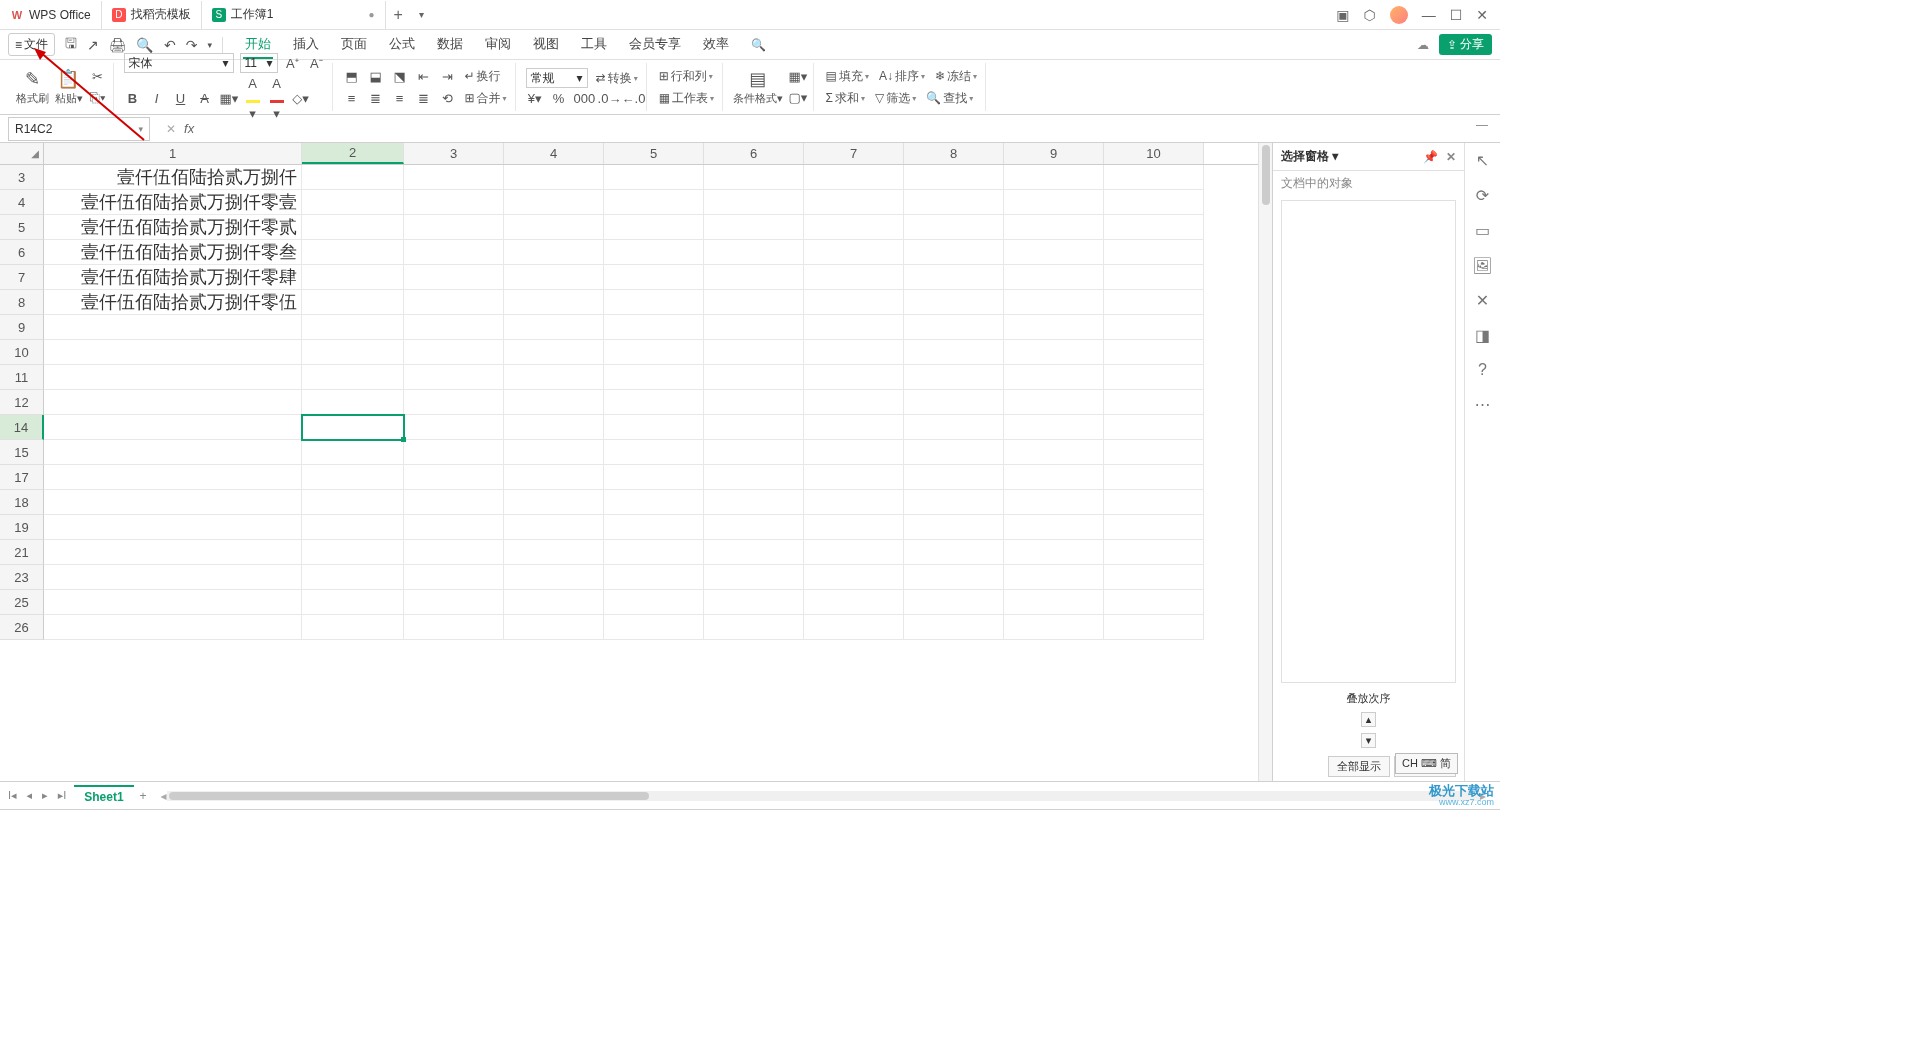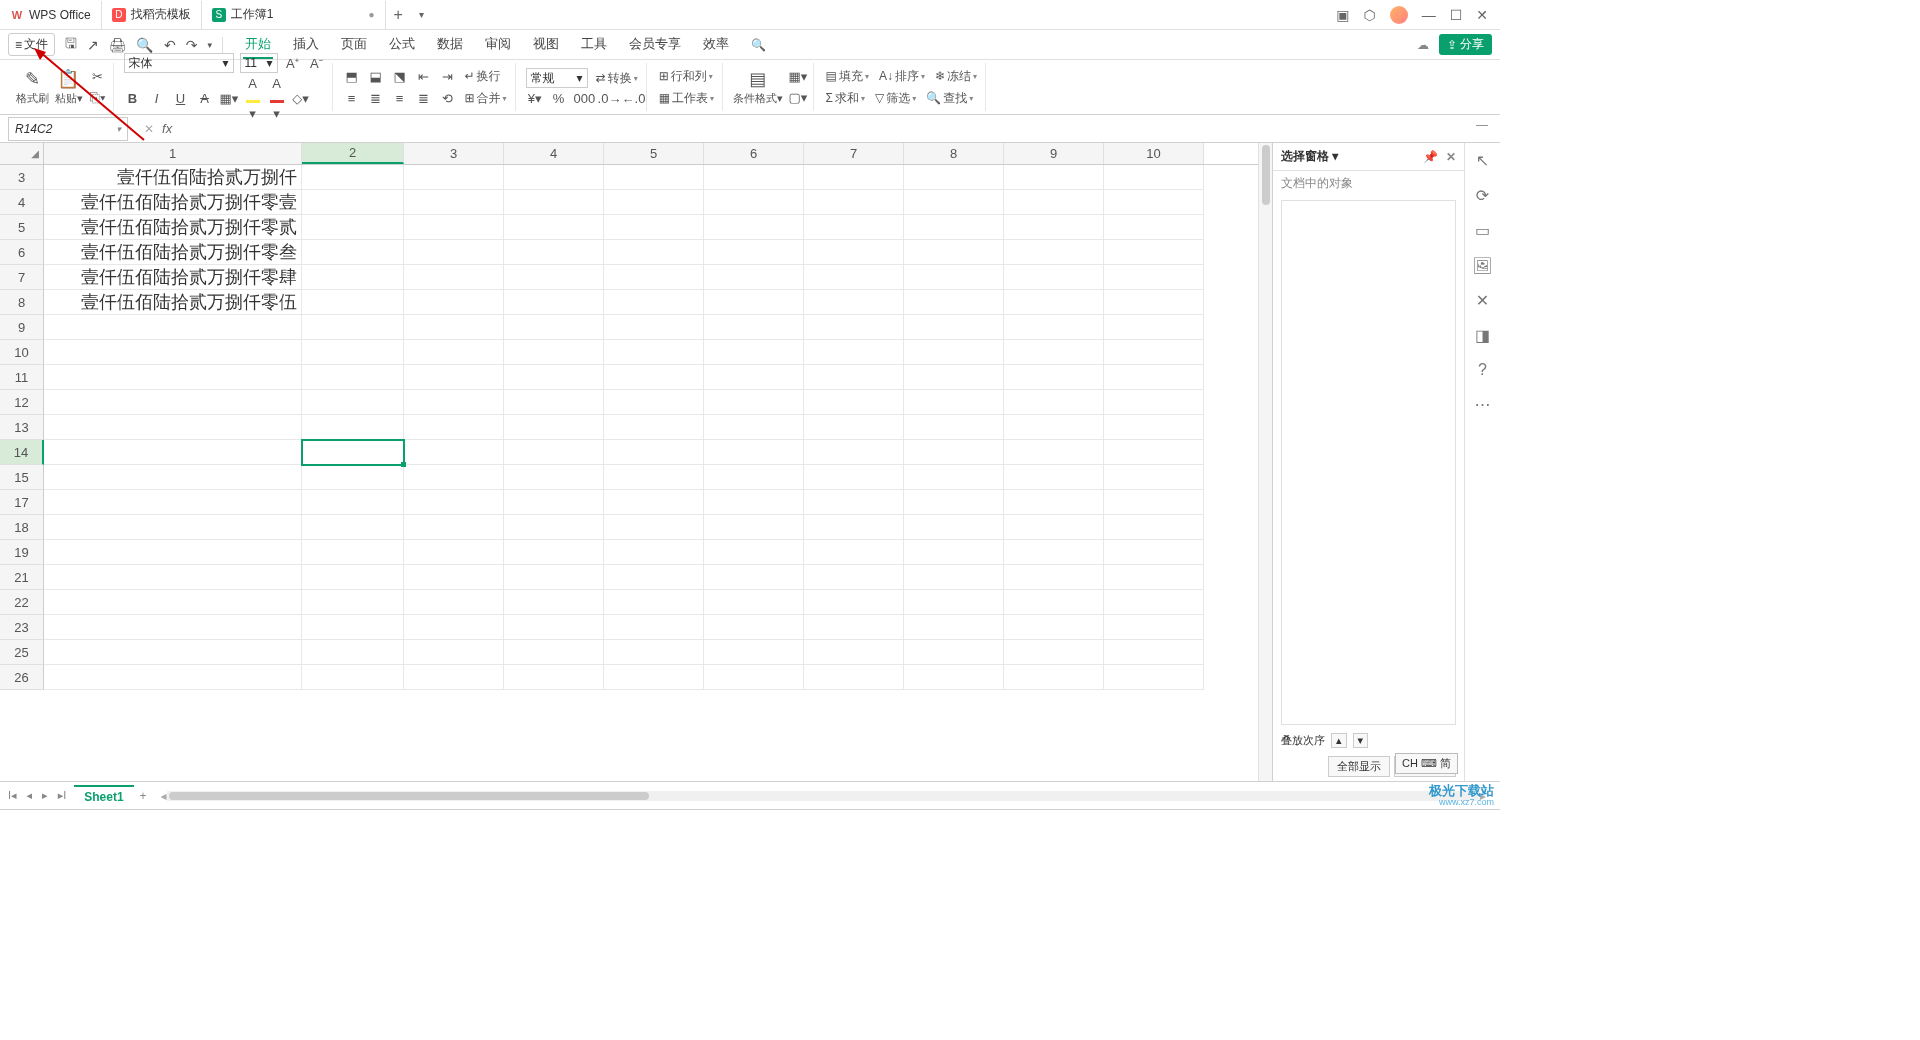--- a/index.html
+++ b/index.html
@@ -34,21 +34,21 @@
 .rbtn-big .ic { font-size:18px; }
 .rrow { display:flex; gap:6px; align-items:center; }
 .rbtn { display:flex; align-items:center; gap:2px; font-size:12px; color:#555; padding:1px 2px; }
 .rbtn .chev { font-size:8px; color:#888; }
 .font-sel { border:1px solid #ccc; height:20px; width:110px; font-size:12px; padding:0 4px; display:flex; align-items:center; justify-content:space-between; }
 .size-sel { border:1px solid #ccc; height:20px; width:38px; font-size:12px; padding:0 4px; display:flex; align-items:center; justify-content:space-between; }
 .ic-box { width:18px; text-align:center; font-size:13px; color:#555; }
 .color-bar { display:inline-block; width:14px; height:3px; }
 
 .fbar { height:28px; display:flex; align-items:center; border-bottom:1px solid #d0d0d0; }
-.namebox { width:120px; height:24px; margin-left:8px; border:1px solid #ccc; display:flex; align-items:center; justify-content:space-between; padding:0 6px; font-size:12px;font-style:italic; }
+.namebox { width:142px; height:24px; margin-left:8px; border:1px solid #ccc; display:flex; align-items:center; justify-content:space-between; padding:0 6px; font-size:12px; }
 .fx-area { display:flex; align-items:center; gap:8px; margin-left:16px; }
 .fx-area .fx { font-style:italic; font-size:13px; color:#666; }
 .fx-input { border:none; border-bottom:1px solid transparent; width:1060px; height:22px; }
 
 .main { display:flex; height:638px; }
 .sheet-area { flex:1; display:flex; flex-direction:column; position:relative; }
 .colhdr { display:flex; height:22px; border-bottom:1px solid #ccc; }
 .corner { width:44px; border-right:1px solid #ccc; background:#f5f5f5; display:flex; align-items:center; justify-content:flex-end; padding-right:4px; color:#888; font-size:10px; }
 .ch { border-right:1px solid #e0e0e0; background:#f5f5f5; display:flex; align-items:center; justify-content:center; font-size:13px; color:#555; }
 .ch.sel { background:#d8ebd8; border-bottom:2px solid #0aa06e; }
@@ -61,21 +61,21 @@
 .cell.selected { outline:2px solid #0aa06e; outline-offset:-1px; position:relative; }
 .cell.selected::after { content:''; position:absolute; right:-3px; bottom:-3px; width:5px; height:5px; background:#0aa06e; }
 .vscroll { width:14px; background:#f5f5f5; border-left:1px solid #e0e0e0; }
 .vscroll-thumb { width:8px; margin:2px auto; background:#ccc; border-radius:4px; height:60px; }
 
 .side-panel { width:192px; border-left:1px solid #d0d0d0; display:flex; flex-direction:column; }
 .sp-hdr { height:28px; display:flex; align-items:center; justify-content:space-between; padding:0 8px; border-bottom:1px solid #e0e0e0; font-size:12px;font-weight:bold; }
 .sp-hdr-r { display:flex; gap:8px; color:#888; }
 .sp-sub { padding:4px 8px; font-size:12px; color:#888; }
 .sp-body { flex:1; margin:4px 8px; border:1px solid #e0e0e0; }
-.sp-foot { display:flex; align-items:center; gap:6px; padding:4px 8px; font-size:11px; }
+.sp-foot { display:flex; align-items:center; gap:6px; padding:4px 8px; font-size:11px;flex-direction:column; }
 .sp-btns { display:flex; gap:4px; padding:4px 8px; justify-content:flex-end; }
 .sp-btn { border:1px solid #ccc; padding:2px 8px; font-size:11px; background:#f8f8f8; }
 
 .side-rail { width:36px; border-left:1px solid #e0e0e0; display:flex; flex-direction:column; align-items:center; gap:16px; padding-top:8px; color:#777; }
 .side-rail span { font-size:16px; }
 .rail-min { margin-left:auto; padding-right:8px; color:#888; position:absolute; right:4px; top:118px; }
 
 .sheetbar { height:28px; border-top:1px solid #d0d0d0; display:flex; align-items:center; padding:0 6px; gap:6px; }
 .nav-ar { color:#888; font-size:11px; padding:0 2px; }
 .sheet-tab { padding:3px 10px; font-size:12px; border-top:2px solid #0aa06e; color:#0aa06e; font-weight:700; }
@@ -469,33 +469,20 @@
           <div class="cell" style="width: 100px;"></div>
           <div class="cell" style="width: 100px;"></div>
           <div class="cell" style="width: 100px;"></div>
           <div class="cell" style="width: 100px;"></div>
           <div class="cell" style="width: 100px;"></div>
           <div class="cell" style="width: 100px;"></div>
           <div class="cell" style="width: 100px;"></div>
           <div class="cell" style="width: 100px;"></div>
         </div>
         <div class="row">
-          <div class="rh">13</div>
-          <div class="cell c1" style="width: 258px;"></div>
-          <div class="cell" style="width: 102px;"></div>
-          <div class="cell" style="width: 100px;"></div>
-          <div class="cell" style="width: 100px;"></div>
-          <div class="cell" style="width: 100px;"></div>
-          <div class="cell" style="width: 100px;"></div>
-          <div class="cell" style="width: 100px;"></div>
-          <div class="cell" style="width: 100px;"></div>
-          <div class="cell" style="width: 100px;"></div>
-          <div class="cell" style="width: 100px;"></div>
-        </div>
-        <div class="row">
           <div class="rh sel">14</div>
           <div class="cell c1" style="width: 258px;"></div>
           <div class="cell selected" style="width: 102px;"></div>
           <div class="cell" style="width: 100px;"></div>
           <div class="cell" style="width: 100px;"></div>
           <div class="cell" style="width: 100px;"></div>
           <div class="cell" style="width: 100px;"></div>
           <div class="cell" style="width: 100px;"></div>
           <div class="cell" style="width: 100px;"></div>
           <div class="cell" style="width: 100px;"></div>
@@ -548,33 +535,20 @@
           <div class="cell" style="width: 100px;"></div>
           <div class="cell" style="width: 100px;"></div>
           <div class="cell" style="width: 100px;"></div>
           <div class="cell" style="width: 100px;"></div>
           <div class="cell" style="width: 100px;"></div>
           <div class="cell" style="width: 100px;"></div>
           <div class="cell" style="width: 100px;"></div>
         </div>
         <div class="row">
           <div class="rh">21</div>
-          <div class="cell c1" style="width: 258px;"></div>
-          <div class="cell" style="width: 102px;"></div>
-          <div class="cell" style="width: 100px;"></div>
-          <div class="cell" style="width: 100px;"></div>
-          <div class="cell" style="width: 100px;"></div>
-          <div class="cell" style="width: 100px;"></div>
-          <div class="cell" style="width: 100px;"></div>
-          <div class="cell" style="width: 100px;"></div>
-          <div class="cell" style="width: 100px;"></div>
-          <div class="cell" style="width: 100px;"></div>
-        </div>
-        <div class="row">
-          <div class="rh">22</div>
           <div class="cell c1" style="width: 258px;"></div>
           <div class="cell" style="width: 102px;"></div>
           <div class="cell" style="width: 100px;"></div>
           <div class="cell" style="width: 100px;"></div>
           <div class="cell" style="width: 100px;"></div>
           <div class="cell" style="width: 100px;"></div>
           <div class="cell" style="width: 100px;"></div>
           <div class="cell" style="width: 100px;"></div>
           <div class="cell" style="width: 100px;"></div>
           <div class="cell" style="width: 100px;"></div>

